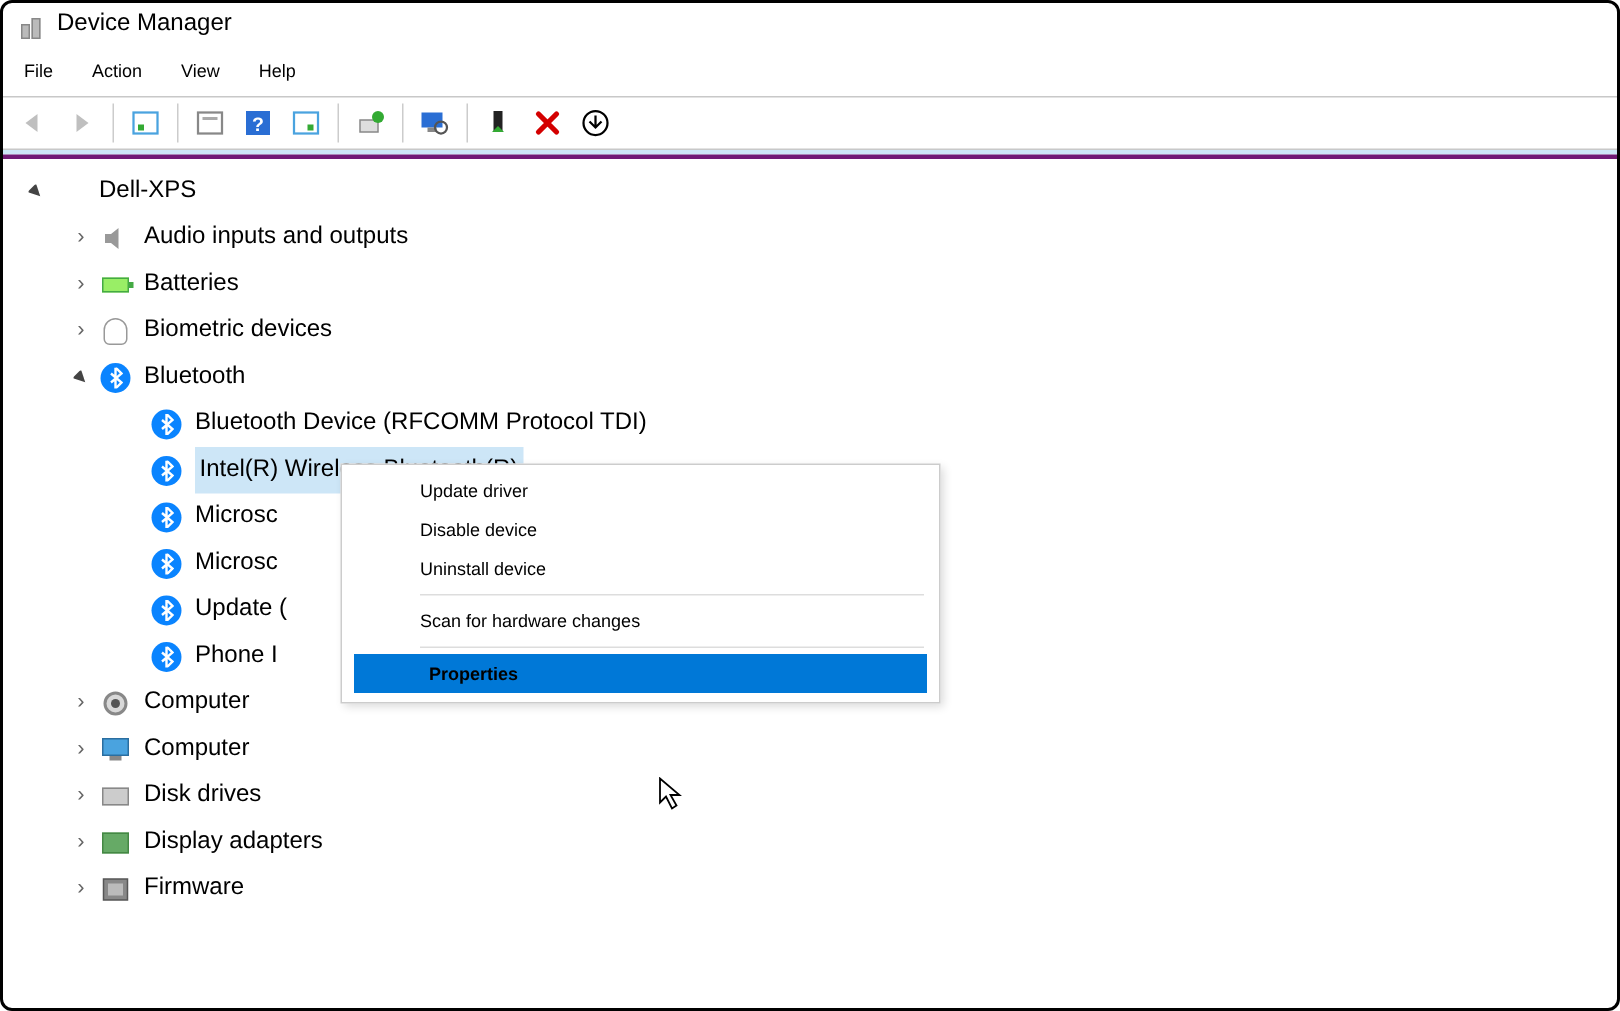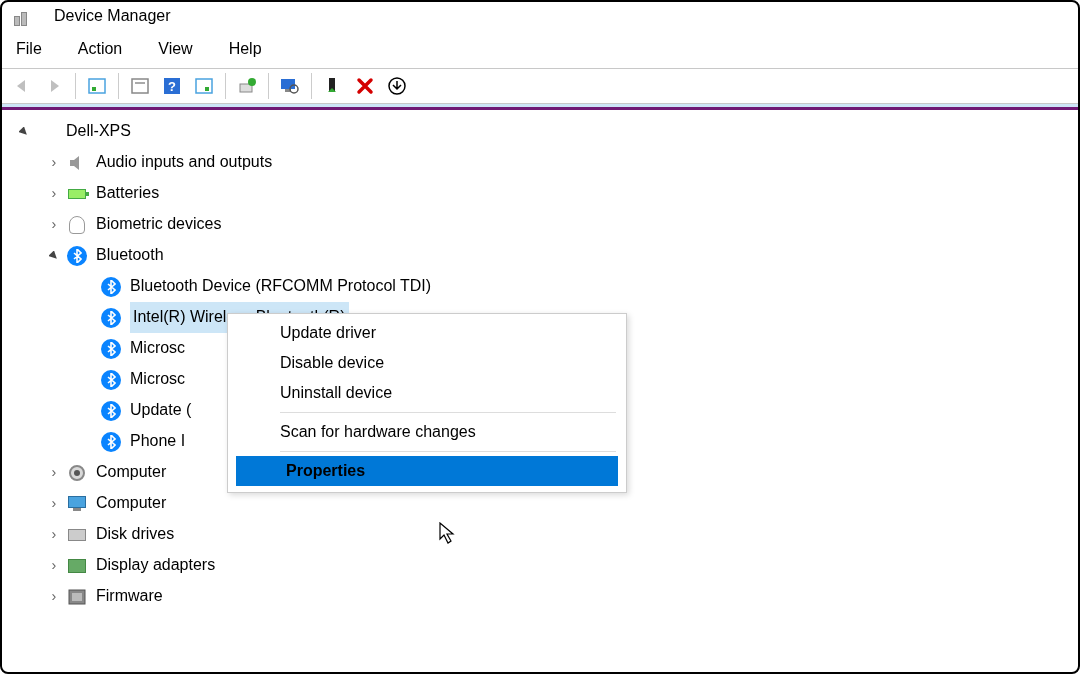--- a/index.html
+++ b/index.html
@@ -13,34 +13,34 @@
     height: 674px;
     overflow: hidden;
     border: 2px solid #000;
     border-radius: 8px;
     position: relative;
   }
   .titlebar {
     display: flex;
     align-items: center;
     padding: 4px 8px 6px 8px;
-    gap: 24px;
+    gap: 8px;
   }
   .titlebar .app-icon {
     width: 20px; height: 20px;
     display:flex; align-items:flex-end; justify-content:center;
     gap:1px;
   }
   .titlebar .app-icon .tower { width:6px; height:14px; background:#bbb; border:1px solid #888;}
   .titlebar .app-icon .tower.small { height:10px;}
   .titlebar .title { font-size: 16px; }
   .menubar {
-    display:flex; gap:36px;
+    display:flex; gap:26px;
     padding: 8px 14px 10px 14px;
-    font-size:16px;
+    font-size:12px;
   }
   .menubar span { cursor:default; }
   .toolbar {
     border-top:1px solid #c8c8c8;
     border-bottom:1px solid #c8c8c8;
     padding:3px 6px;
     display:flex; align-items:center; gap:4px;
   }
   .tbtn {
     width:28px; height:28px;
@@ -68,21 +68,21 @@
   .lbl { font-size:16px; }
   .selected { background:#cde6f7; padding:0 3px; }
   .ctxmenu {
     position:absolute;
     left:225px; top:203px;
     width:400px;
     background:#fff;
     border:1px solid #ccc;
     box-shadow:2px 2px 6px rgba(0,0,0,0.15);
     padding:4px 2px;
-    font-size:16px;
+    font-size:12px;
   }
   .ctxmenu .mitem {
     padding:6px 10px 6px 50px;
     cursor:default;
   }
   .ctxmenu .mitem.highlight {
     background:#0078d7;
     color:#000000;
     font-weight:600;
     margin:2px 6px;

